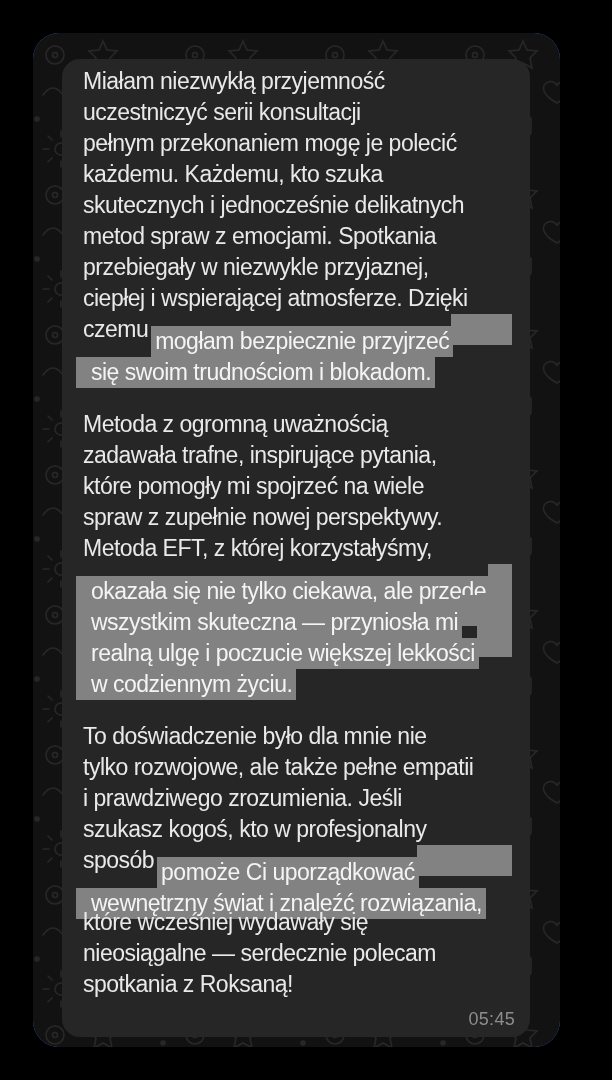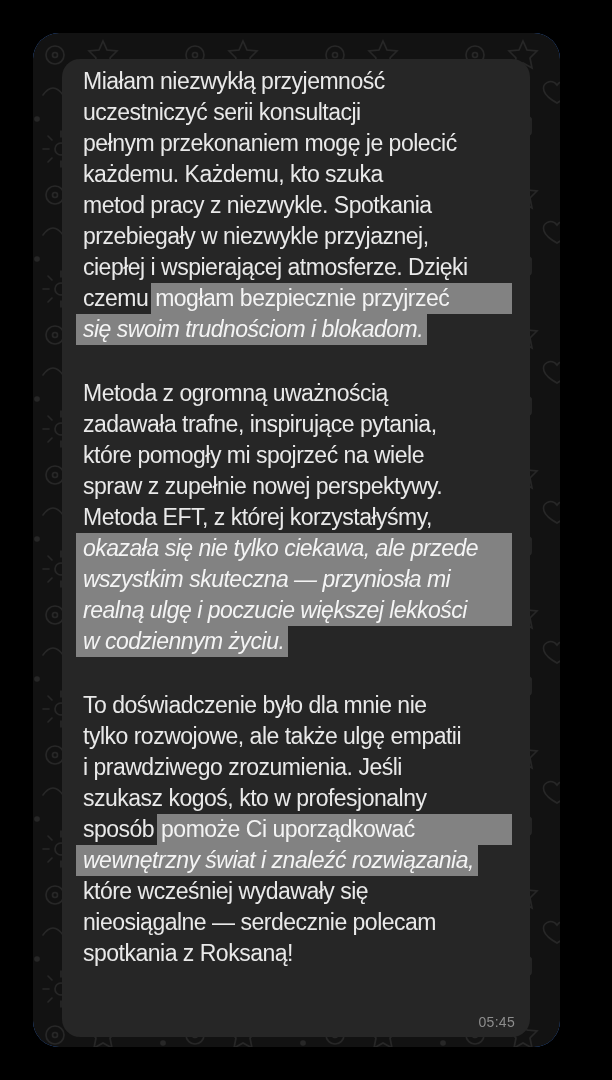--- a/index.html
+++ b/index.html
@@ -36,27 +36,27 @@
     letter-spacing:-0.5px;
   }
   .seg{
     display:block;
     height:31px;line-height:31px;
   }
   .hl{
     background:#828282;
     color:#f4f4f4;
     padding:0 4px;
-    margin:0 -1px 0 -3px;
+    margin:12px -1px 0 -3px;
   }
-  .line > .hl:first-child{margin-left:-7px;padding-left:7px;font-style:italic;}
+  .line > .hl:first-child{margin-left:-7px;padding-left:15px;}
   .fill{flex:1 1 auto;padding:0;margin:0 0 0 -1px;}
   .timestamp{
     position:absolute;right:15px;bottom:7px;
-    font-size:14px;color:#8d8d8d;letter-spacing:0.3px;
+    font-size:18px;color:#8d8d8d;letter-spacing:0.3px;
   }
 </style>
 </head>
 <body>
 
 <div class="screen">
 
   <svg class="wallpaper" xmlns="http://www.w3.org/2000/svg" width="527" height="1014">
     <defs>
       <pattern id="dp" width="140" height="140" patternUnits="userSpaceOnUse">
@@ -83,40 +83,41 @@
     <rect x="0" y="0" width="527" height="1014" fill="url(#dp)"></rect>
   </svg>
 
   <div class="bubble">
     <div class="msg">
         <div class="para">
           <div class="line"><span class="seg">Miałam niezwykłą przyjemność</span></div>
           <div class="line"><span class="seg">uczestniczyć serii konsultacji</span></div>
           <div class="line"><span class="seg">pełnym przekonaniem mogę je polecić</span></div>
           <div class="line"><span class="seg">każdemu. Każdemu, kto szuka</span></div>
-          <div class="line"><span class="seg">metod pracy z niezwykle. Spotkania</span></div>
+          <div class="line"><span class="seg">skutecznych i jednocześnie delikatnych</span></div>
+          <div class="line"><span class="seg">metod spraw z emocjami. Spotkania</span></div>
           <div class="line"><span class="seg">przebiegały w niezwykle przyjaznej,</span></div>
           <div class="line"><span class="seg">ciepłej i wspierającej atmosferze. Dzięki</span></div>
           <div class="line"><span class="seg">czemu </span><span class="seg hl">mogłam bezpiecznie przyjrzeć</span><span class="seg hl fill"></span></div>
           <div class="line"><span class="seg hl">się swoim trudnościom i blokadom.</span></div>
         </div>
         <div class="para">
           <div class="line"><span class="seg">Metoda z ogromną uważnością</span></div>
           <div class="line"><span class="seg">zadawała trafne, inspirujące pytania,</span></div>
           <div class="line"><span class="seg">które pomogły mi spojrzeć na wiele</span></div>
           <div class="line"><span class="seg">spraw z zupełnie nowej perspektywy.</span></div>
           <div class="line"><span class="seg">Metoda EFT, z której korzystałyśmy,</span></div>
           <div class="line"><span class="seg hl">okazała się nie tylko ciekawa, ale przede</span><span class="seg hl fill"></span></div>
           <div class="line"><span class="seg hl">wszystkim skuteczna — przyniosła mi</span><span class="seg hl fill"></span></div>
           <div class="line"><span class="seg hl">realną ulgę i poczucie większej lekkości</span><span class="seg hl fill"></span></div>
           <div class="line"><span class="seg hl">w codziennym życiu.</span></div>
         </div>
         <div class="para">
           <div class="line"><span class="seg">To doświadczenie było dla mnie nie</span></div>
-          <div class="line"><span class="seg">tylko rozwojowe, ale także ulgę empatii</span></div>
+          <div class="line"><span class="seg">tylko rozwojowe, ale także pełne empatii</span></div>
           <div class="line"><span class="seg">i prawdziwego zrozumienia. Jeśli</span></div>
           <div class="line"><span class="seg">szukasz kogoś, kto w profesjonalny</span></div>
           <div class="line"><span class="seg">sposób </span><span class="seg hl">pomoże Ci uporządkować</span><span class="seg hl fill"></span></div>
           <div class="line"><span class="seg hl">wewnętrzny świat i znaleźć rozwiązania,</span></div>
           <div class="line"><span class="seg">które wcześniej wydawały się</span></div>
           <div class="line"><span class="seg">nieosiągalne — serdecznie polecam</span></div>
           <div class="line"><span class="seg">spotkania z Roksaną!</span></div>
         </div>
       </div>
     <div class="timestamp">05:45</div>

